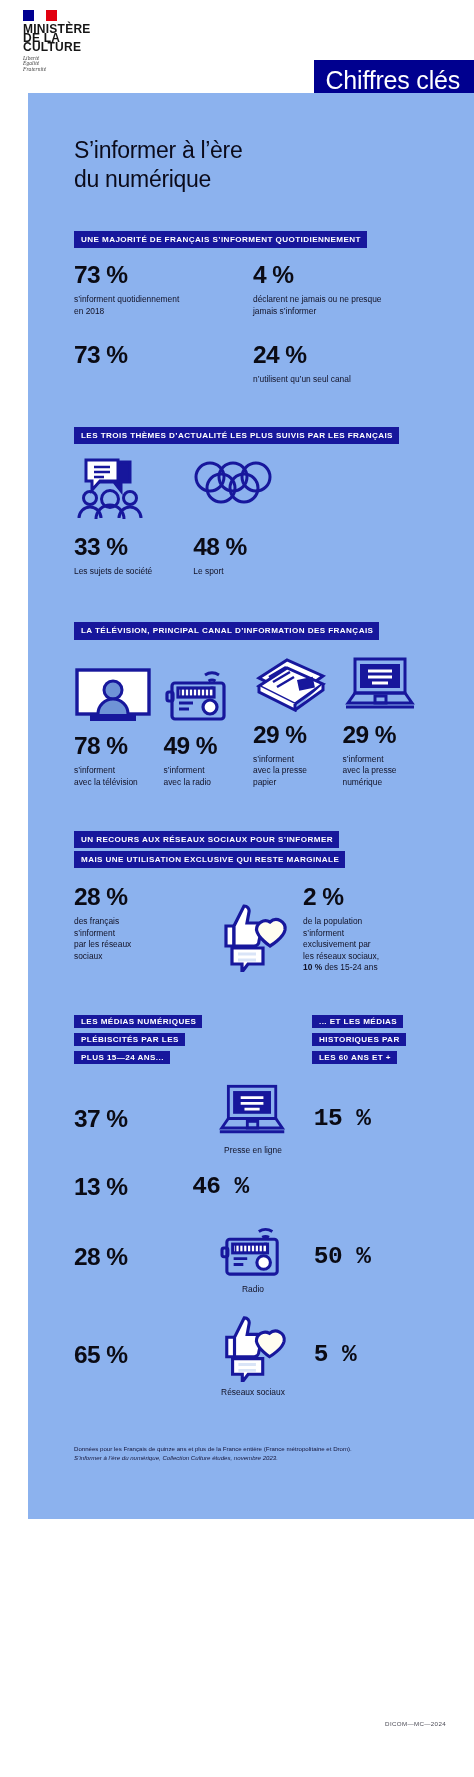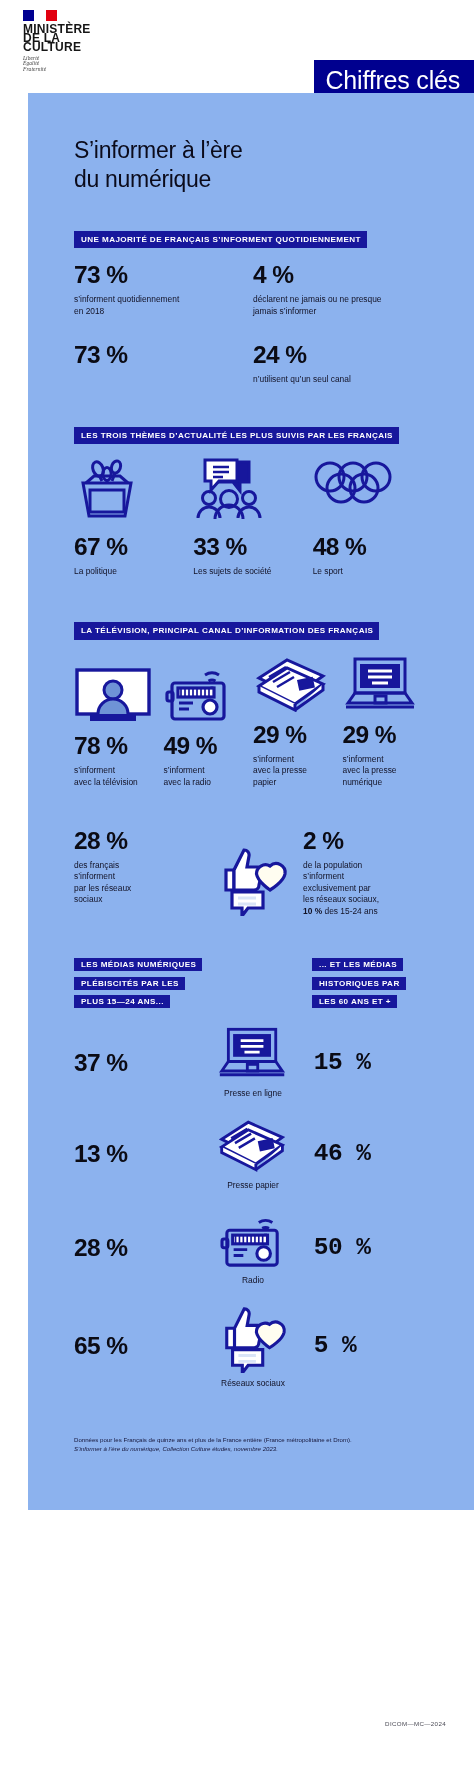--- a/index.html
+++ b/index.html
@@ -170,38 +170,20 @@
           <div class="big">24 %</div>
           <div class="cap" style="white-space:pre-line;">n’utilisent qu’un seul canal</div>
         </div>
       </div>
     </div>
 
     <div class="sect" style="margin-top:38px;">
       <div class="band">LES TROIS THÈMES D’ACTUALITÉ LES PLUS SUIVIS PAR LES FRANÇAIS</div>
 
       <div class="grid3" style="margin-top:14px;align-items:flex-end;">
-        <div>
-          
-          <span>
-            <svg width="66" height="62" viewBox="0 0 66 62" fill="none" stroke="#17179c" stroke-width="3">
-              <path d="M9 25 H57 L51 58 H15 Z"></path>
-              <rect x="16" y="32" width="34" height="22"></rect>
-              <path d="M12 25 L20 18 H46 L54 25"></path>
-              <ellipse cx="24" cy="11" rx="5" ry="7.5" transform="rotate(-22 24 11)"></ellipse>
-              <ellipse cx="33" cy="16" rx="4.2" ry="6.4"></ellipse>
-              <ellipse cx="42" cy="9" rx="4.4" ry="6.2" transform="rotate(20 42 9)"></ellipse>
-              <path d="M25 17 L28 23"></path>
-              <path d="M33 22 L33 25"></path>
-              <path d="M41 15 L38 23"></path>
-            </svg>
-          </span>
-          <div class="big" style="margin-top:14px;">67 %</div>
-          <div class="cap">La politique</div>
-        </div>
 
         <div>
           
           <span>
             <svg width="78" height="62" viewBox="0 0 78 62" fill="none" stroke="#17179c" stroke-width="3">
               <path d="M26 4 H56 V24 H47 L47 33 L40 24 H26 Z" fill="#17179c"></path>
               <path d="M12 2 H44 V23 H26 L18 32 L18 23 H12 Z" fill="#ffffff"></path>
               <path d="M20 9 H36 M20 14 H36 M20 19 H30" stroke="#17179c" stroke-width="2.6"></path>
               <circle cx="16" cy="40" r="6.5"></circle>
               <path d="M5 60 a11 11 0 0 1 22 0"></path>
@@ -299,20 +281,24 @@
           </span>
           <div class="big" style="margin-top:10px;">29 %</div>
           <div class="cap" style="white-space:pre-line;">s’informent
 avec la presse
 numérique</div>
         </div>
       </div>
     </div>
 
     <div class="sect" style="margin-top:40px;">
+      <div>
+        <div class="band two">UN RECOURS AUX RÉSEAUX SOCIAUX POUR S’INFORMER</div>
+        <div class="band two">MAIS UNE UTILISATION EXCLUSIVE QUI RESTE MARGINALE</div>
+      </div>
 
       <div class="social-row" style="margin-top:16px;">
         <div class="social-col">
           <div class="big">28 %</div>
           <div class="cap" style="white-space:pre-line;">des français
 s’informent
 par les réseaux
 sociaux</div>
         </div>
 
@@ -374,33 +360,20 @@
         </div>
         <div class="media-right">
             <div class="big">15 %</div>
           </div>
       </div>
 
       <div class="media-row" style="margin-top:18px;">
         <div class="media-left">
             <div class="big">13 %</div>
           </div>
-        <div class="media-mid">
-          <span style="display:inline-block;">
-            <svg width="74" height="54" viewBox="0 0 78 56" fill="none" stroke="#17179c" stroke-width="3">
-              <path d="M6 22 L34 4 L70 20 L42 40 Z" fill="#ffffff"></path>
-              <path d="M6 30 L34 12 L70 28 L42 48 Z" fill="#ffffff"></path>
-              <path d="M6 30 L6 36 L42 54 L42 48" fill="#ffffff"></path>
-              <path d="M70 28 L70 34 L42 54" fill="#ffffff"></path>
-              <path d="M16 21 L33 11 M20 26 L37 16 M24 31 L41 21" stroke-width="2.6"></path>
-              <rect x="44" y="24" width="16" height="11" fill="#17179c" stroke="none" transform="rotate(-12 44 24)"></rect>
-            </svg>
-          </span>
-          <div class="cap-c" style="margin-top:4px;">Presse papier</div>
-        </div>
         <div class="media-right">
             <div class="big">46 %</div>
           </div>
       </div>
 
       <div class="media-row" style="margin-top:18px;">
         <div class="media-left">
             <div class="big">28 %</div>
           </div>
         <div class="media-mid">

